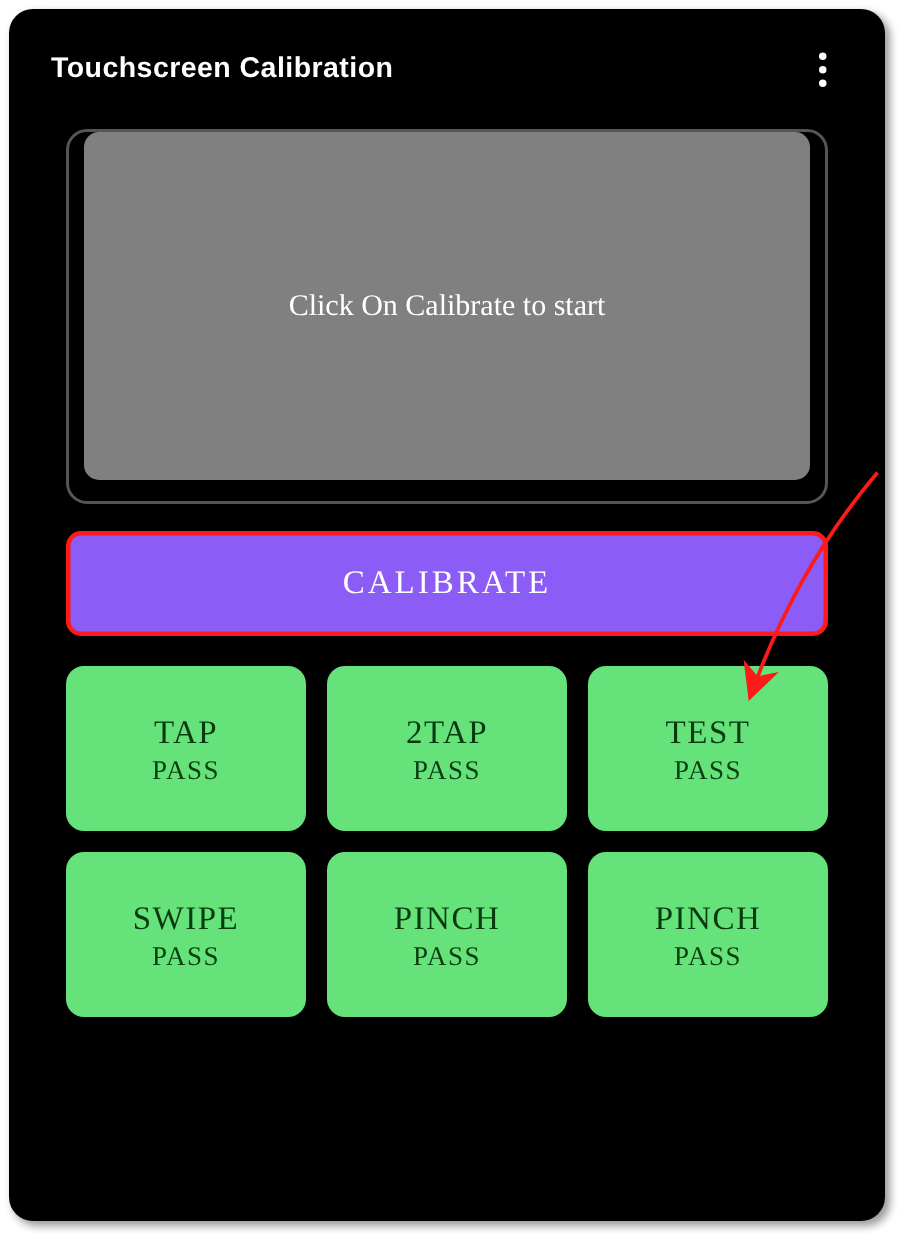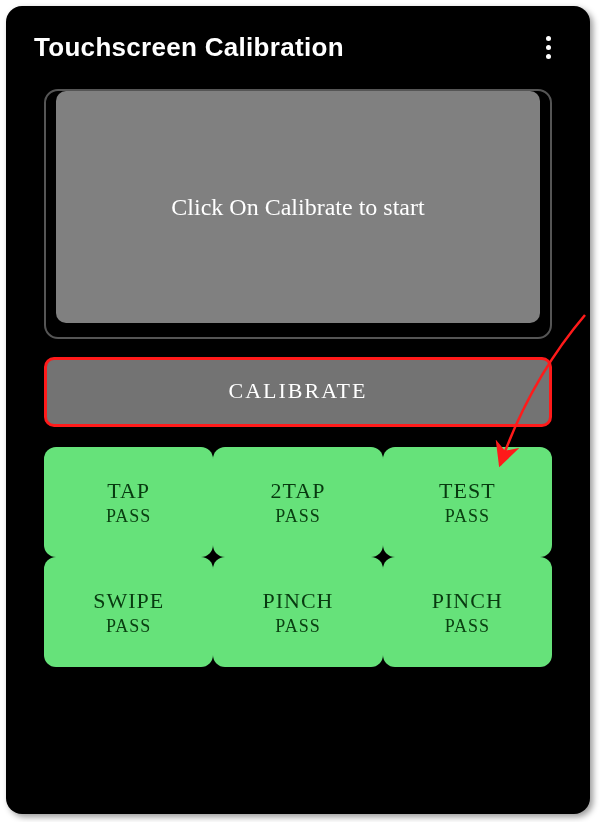--- a/index.html
+++ b/index.html
@@ -25,21 +25,21 @@
     .header {
       display: flex;
       align-items: center;
       justify-content: space-between;
       padding: 26px 28px 8px 28px;
     }
     .title {
       color: #fff;
       font-family: Arial, Helvetica, sans-serif;
       font-weight: bold;
-      font-size: 26px;
+      font-size: 19px;
       letter-spacing: 0.3px;
     }
     .more-icon {
       width: 28px;
       height: 28px;
       display: flex;
       flex-direction: column;
       align-items: center;
       justify-content: center;
       gap: 4px;
@@ -71,42 +71,43 @@
       background: #808080;
       border-radius: 10px;
       height: 232px;
       display: flex;
       align-items: center;
       justify-content: center;
       text-align: center;
     }
     .test-pad-text {
       color: #fff;
-      font-size: 24px;
+      font-size: 20px;
     }
     .calibrate-btn {
-      background: #737373;
+      background: #8b5cf6;
       border: 3px solid #ff1a1a;
       border-radius: 10px;
       height: 70px;
       display: flex;
       align-items: center;
       justify-content: center;
       margin-bottom: 20px;
       cursor: pointer;
     }
     .calibrate-label {
       color: #fff;
       font-size: 22px;
       letter-spacing: 2px;
       margin-top: -2px;
     }
     .tiles {
       display: grid;
       grid-template-columns: repeat(3, 1fr);
+      gap: 14px;
     }
     .tile {
       background: #66e27a;
       border-radius: 12px;
       height: 110px;
       display: flex;
       flex-direction: column;
       align-items: center;
       justify-content: center;
       cursor: pointer;

